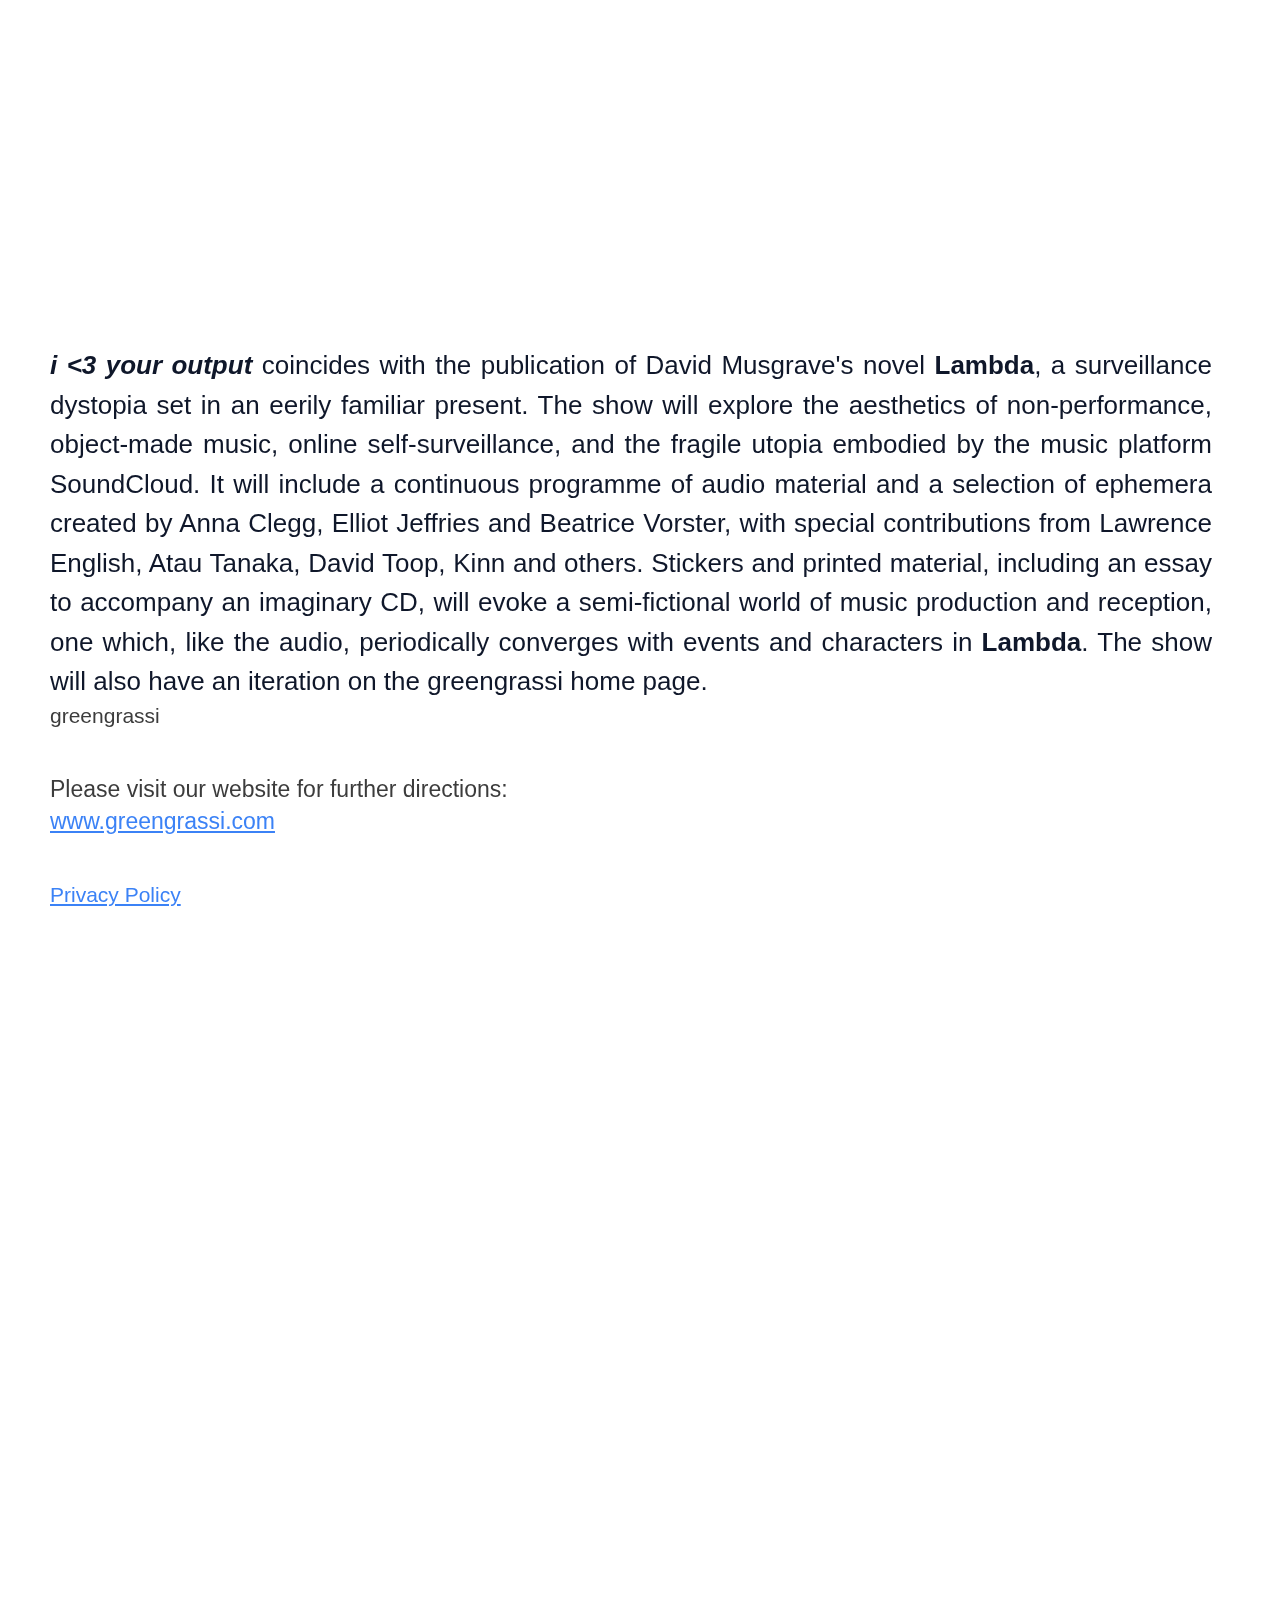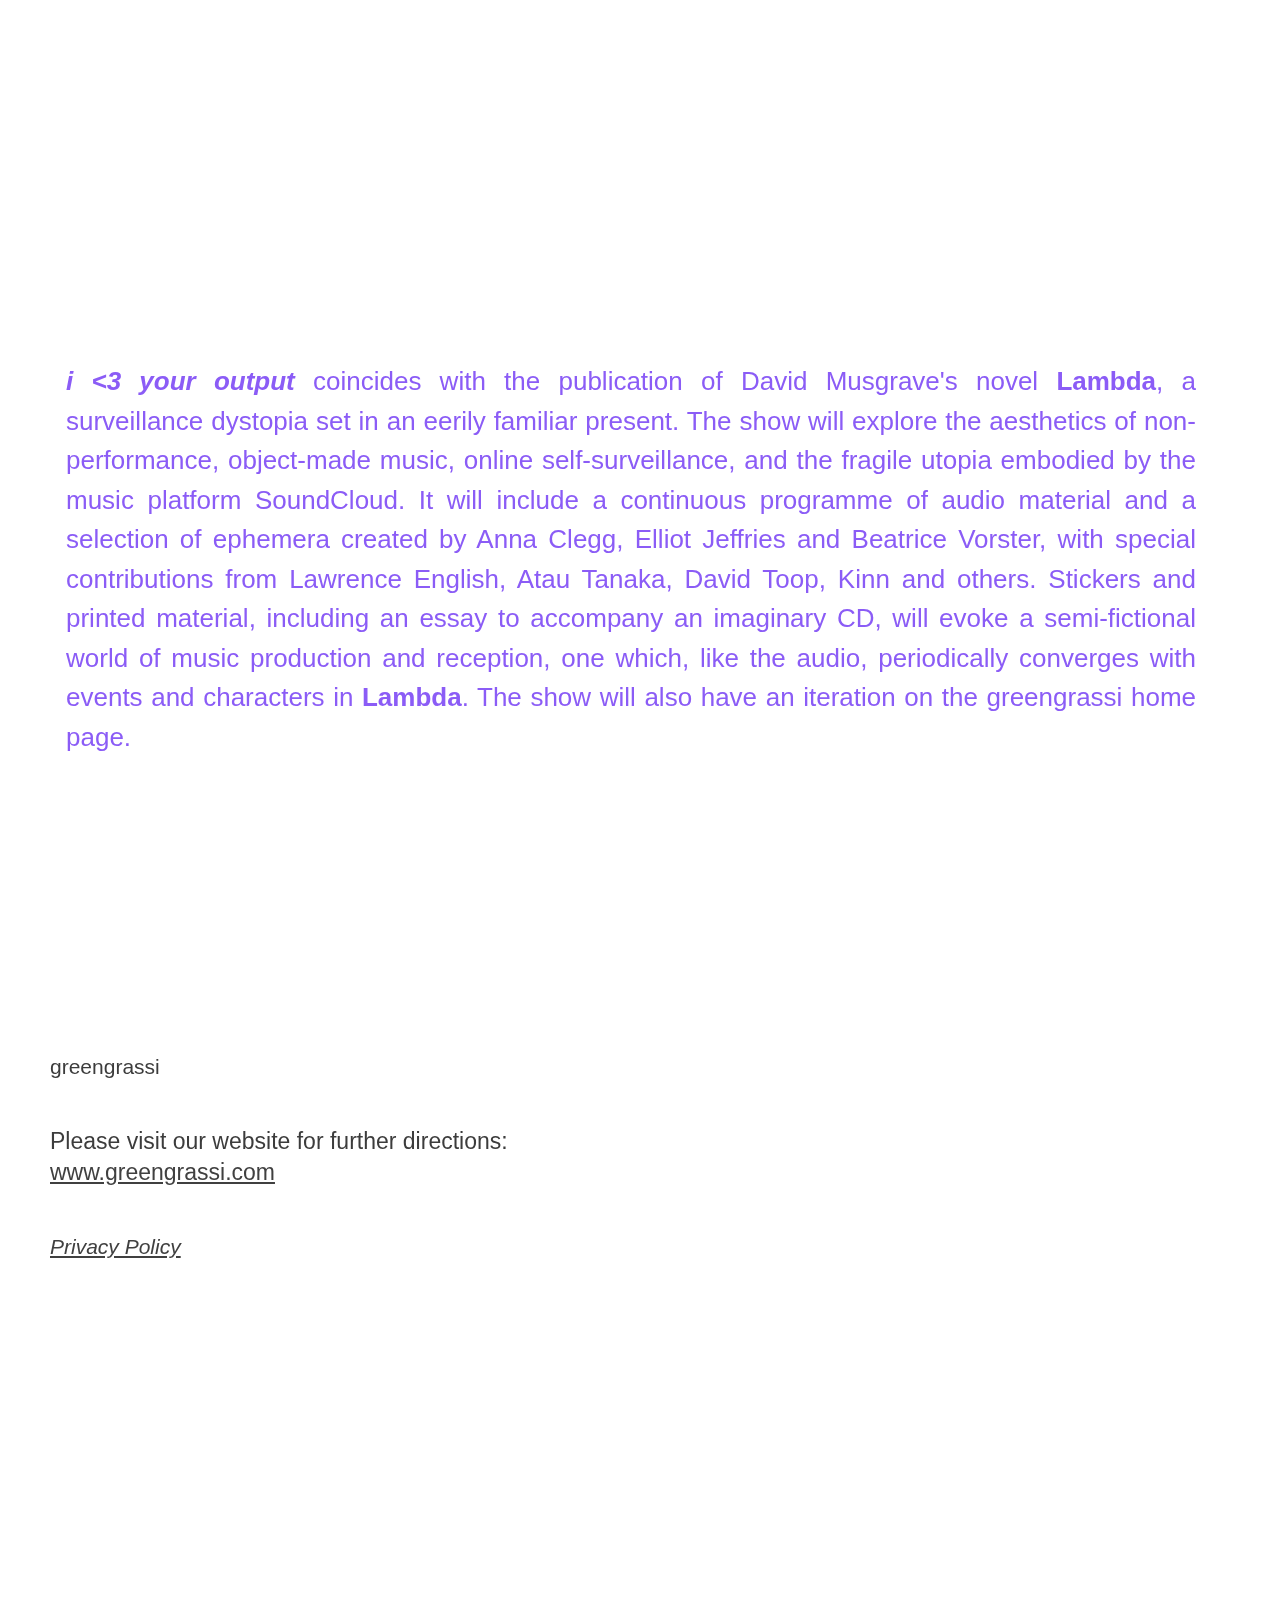--- a/index.html
+++ b/index.html
@@ -14,50 +14,48 @@
       color: #3c3c3c;
       box-sizing: border-box;
     }
     .page {
       box-sizing: border-box;
       width: 1284px;
       min-height: 1600px;
       padding: 346px 72px 60px 50px;
     }
     .intro {
-      margin: 16px;
+      margin: 0;
       font-size: 26px;
       line-height: 1.52;
       text-align: justify;
-      color: #8b5cf6;
+      color: #0f172a;
     }
     .bold { font-weight: bold; }
     .italic { font-style: italic; }
     .contact {
-      margin-top: 296px;
       font-size: 21px;
       line-height: 1.37;
       color: #3c3c3c;
     }
     .contact .line {
       display: block;
     }
     .visit-block {
       margin-top: 44px;
       font-size: 23px;
       line-height: 1.37;
     }
     .privacy-block {
       margin-top: 44px;
       font-size: 21px;
       line-height: 1.37;
-      font-style: italic;
     }
     .link {
-      color: #404040;
+      color: #3b82f6;
       text-decoration: underline;
       cursor: pointer;
       margin-top: 16px;
     }
   </style>
 </head>
 <body>
 
 <div class="page">
 

